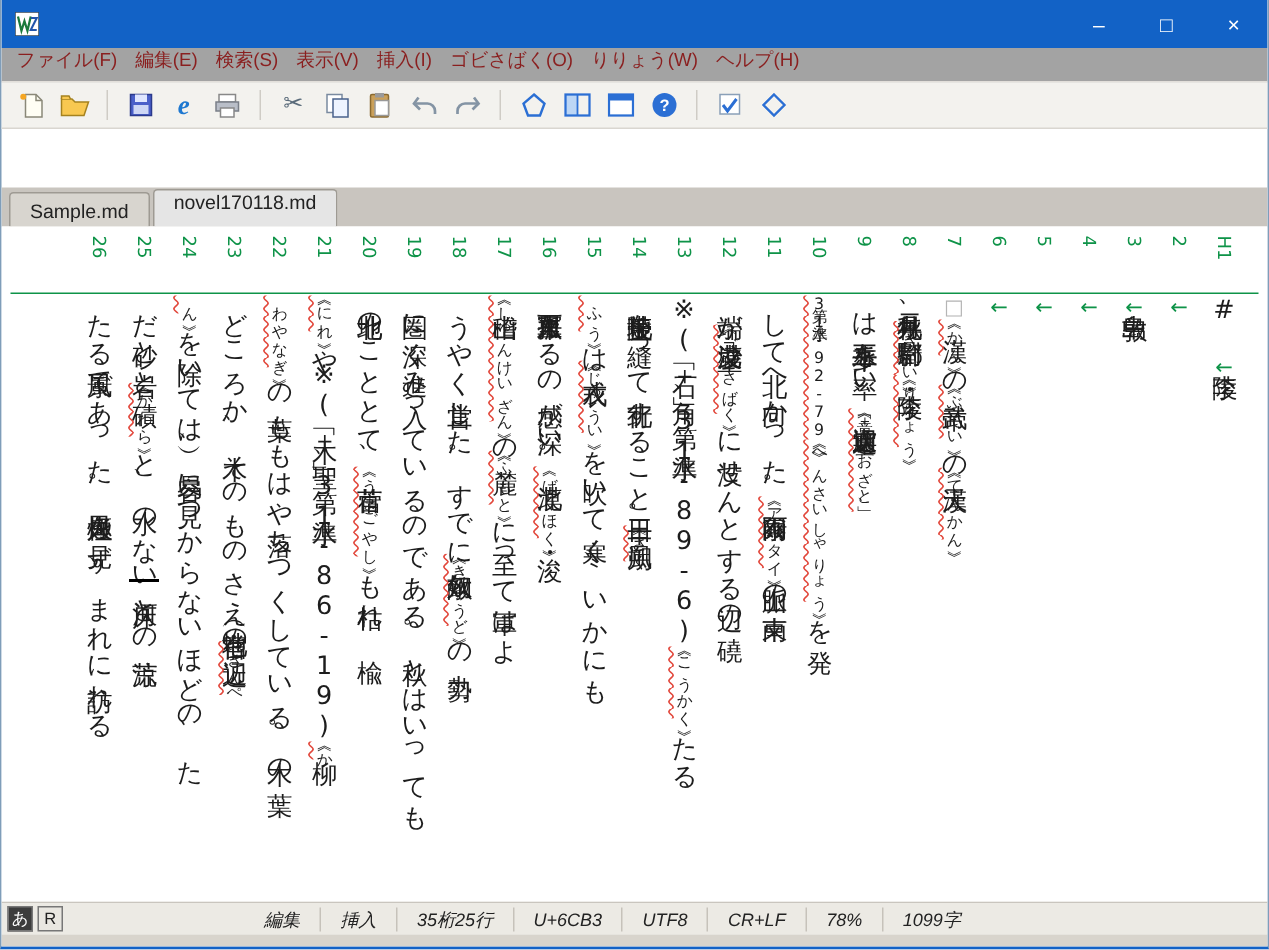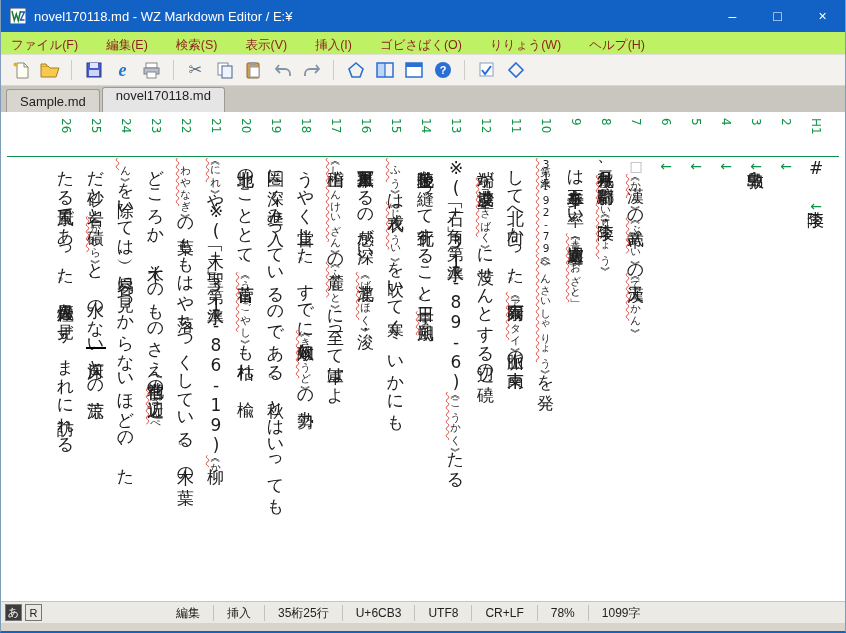--- a/index.html
+++ b/index.html
@@ -11,30 +11,30 @@
     border-bottom:2px solid var(--titlebar,#1262c6);
     background:#fff;overflow:hidden;
   }
   
   .titlebar{height:32px;background:var(--titlebar,#1262c6);color:#fff;display:flex;align-items:center;flex:0 0 auto;}
   .app-icon{margin:0 8px 0 9px;display:flex;}
   .title-text{font-size:13px;white-space:nowrap;}
   .win-buttons{margin-left:auto;display:flex;height:100%;}
   .win-btn{width:45px;height:100%;display:flex;align-items:center;justify-content:center;font-size:14px;color:#fff;}
   
-  .menubar{height:23px;background:#bef264;border-bottom:1px solid #e2dfda;display:flex;align-items:flex-end;gap:28px;padding-left:10px;flex:0 0 auto;}
+  .menubar{height:23px;background:#a3a3a3;border-bottom:1px solid #e2dfda;display:flex;align-items:flex-start;gap:12px;padding-left:10px;flex:0 0 auto;}
   .menu-item{font-size:12.5px;color:var(--menu_text,#8a1f1f);white-space:nowrap;}
   
   .toolbar{height:31px;background:#f3f2ee;border-bottom:1px solid #d9d6d0;display:flex;align-items:center;padding-left:6px;gap:2px;flex:0 0 auto;}
   .tbtn{width:27px;height:25px;display:flex;align-items:center;justify-content:center;border-radius:3px;}
   .tsep{width:1px;height:20px;background:#cfccc5;margin:0 6px;}
   .e-glyph{color:#1e78d0;font-weight:bold;font-style:italic;font-family:"Liberation Serif",serif;font-size:18px;line-height:1;}
   .cut-glyph{color:#5a6b7a;font-size:16px;line-height:1;}
   
-  .tabbar{height:26px;background:var(--tab_bg,#c9c5bf);display:flex;align-items:flex-end;padding-left:5px;flex:0 0 auto;}
+  .tabbar{height:26px;background:var(--tab_bg,#c9c5bf);display:flex;align-items:flex-end;padding-left:5px;flex:0 0 auto;margin-top:39px;}
   .tab{height:23px;padding:0 13px;display:flex;align-items:center;gap:5px;font-size:13px;color:#222;
        background:#d8d5cf;border:1px solid #9e9a93;border-bottom:none;border-radius:3px 3px 0 0;margin-right:2px;white-space:nowrap;}
   .tab.active{background:#e5e5e5;height:25px;flex-direction:column;}
   .tab-close{font-size:12px;color:#555;margin-left:2px;}
   
   .editor{position:relative;flex:1 1 auto;background:#fff;overflow:hidden;}
   .editor::after{content:"";position:absolute;top:44px;left:6px;right:6px;border-top:1px solid var(--line_green,#0e9348);}
   .editor-lines{
     position:absolute;inset:0;padding:6px 14px 0 6px;
     writing-mode:vertical-rl;text-orientation:upright;
@@ -49,38 +49,37 @@
         text-decoration-color:var(--ruby_wave,#e2483c);text-decoration-thickness:1px;}
   .spmark{color:#b5b5b5;font-size:14px;}
   .caretseg{border-top:2px solid #000;}
   .eol{color:var(--line_green,#0e9348);font-size:14px;}
   
   .statusbar{height:22px;background:#eceae4;border-top:1px solid #c9c5be;display:flex;align-items:center;font-size:12px;color:#222;padding:0 4px;flex:0 0 auto;}
   .ime-box{width:17px;height:17px;border:1px solid #777;display:flex;align-items:center;justify-content:center;font-size:11px;margin-right:3px;}
   .ime-a{background:#3c3c3c;color:#fff;}
   .ime-r{background:#e9e7e1;color:#222;}
   .sb-gap{width:118px;}
-  .sb-cell{padding:0 13px;height:16px;line-height:16px;border-left:1px solid #c6c2ba;white-space:nowrap;}
+  .sb-cell{padding:0 13px;height:16px;line-height:16px;border-left:1px solid #c6c2ba;white-space:nowrap;font-style:italic;}
   .sb-cell.first{border-left:none;}
   .bottom-strip{height:8px;background:#d8d4cc;flex:0 0 auto;}
 </style>
 </head>
 <body>
 
 <div class="window">
 
   <div class="titlebar">
     <span class="app-icon">
       <svg width="16" height="16">
           <rect width="16" height="16" fill="#ffffff" stroke="#334455"></rect>
           <path d="M2 3l2.3 9.5 2-6.5 2 6.5L10.5 3" stroke="#1a7a3c" fill="none" stroke-width="1.5"></path>
           <path d="M10.5 4h4l-4 8h4" stroke="#2255aa" fill="none" stroke-width="1.4"></path>
         </svg>
     </span>
-    <span class="title-text">novel170118.md - WZ Markdown Editor / E:¥</span>
     <div class="win-buttons">
       <span class="win-btn">–</span>
       <span class="win-btn">□</span>
       <span class="win-btn">×</span>
     </div>
   </div>
 
   <div class="menubar">
       <span class="menu-item">ファイル(F)</span>
       <span class="menu-item">編集(E)</span>

